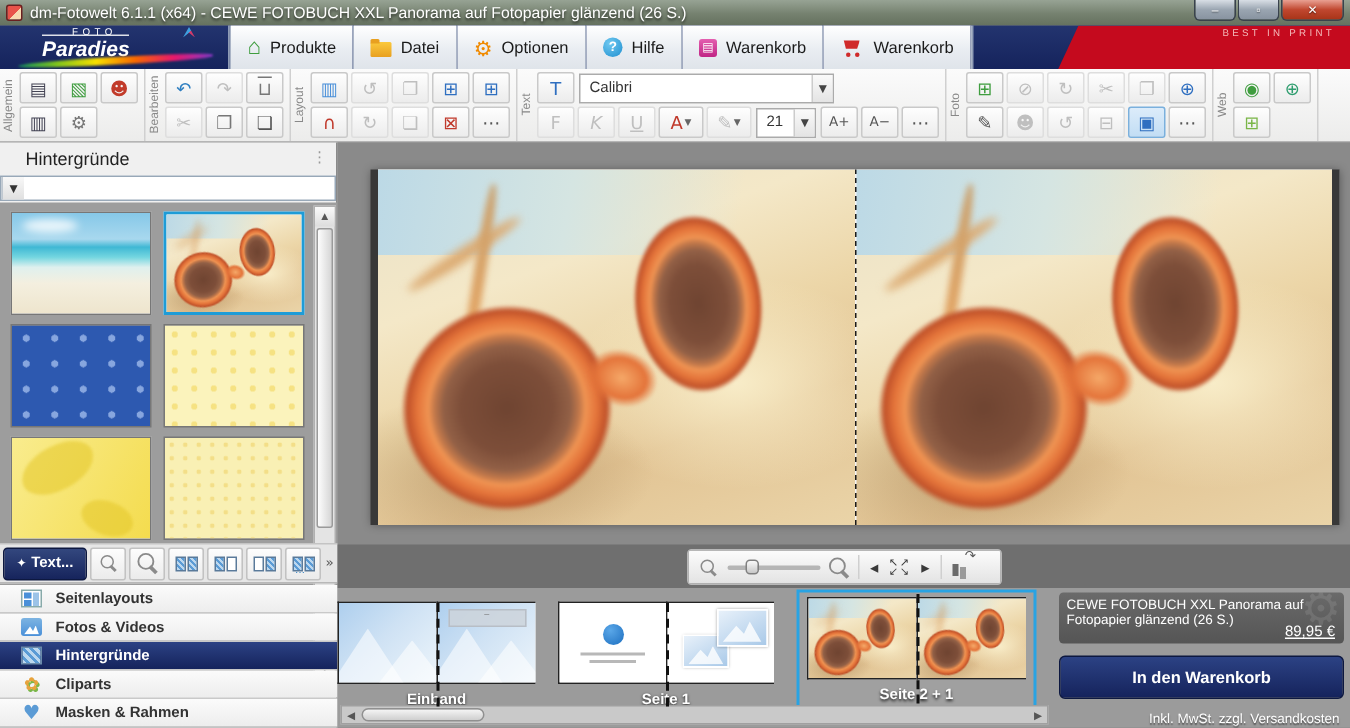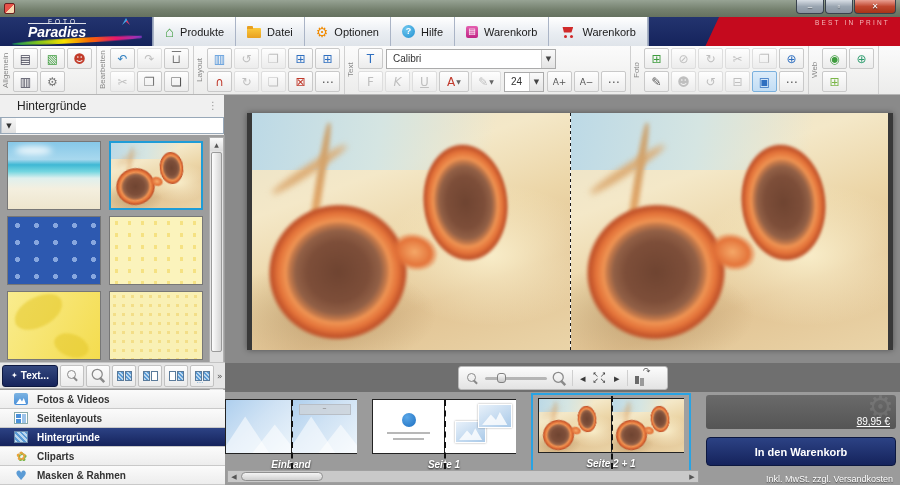--- a/index.html
+++ b/index.html
@@ -209,21 +209,21 @@
     background:linear-gradient(#fafafa,#c8c8c8); border:1px solid #808080; }
   .zb-arrow { font-size:11px; color:#3a3a3a; font-family:"DejaVu Sans",sans-serif; }
   #zoom-fit { display:flex; flex-direction:column; line-height:6px; font-size:7.5px; color:#3a3a3a; letter-spacing:1px; }
   #page-turn { position:relative; width:13px; height:12px; }
   #page-turn::before { content:""; position:absolute; left:0; bottom:0; width:4px; height:8px; background:#6a6a6a; box-shadow:5px 2px 0 #9a9a9a; }
   #page-turn::after { content:"↷"; position:absolute; right:-3px; top:-6px; font-size:9px; color:#555; font-family:"DejaVu Sans",sans-serif; }
   .zb-sep { width:1px; height:16px; background:#cfcfcf; }
 
   
   #filmstrip { position:absolute; left:225px; top:392px; width:675px; height:93px; background:#9b9b9b; }
-  #film-pages { position:absolute; left:0; top:4px; display:flex; align-items:center;font-style:italic; }
+  #film-pages { position:absolute; left:0; top:4px; display:flex; align-items:flex-end; }
   .film-item { position:relative; margin-right:15px; }
   .film-row { display:flex; }
   .film-page { width:66px; height:55px; border:1px solid #222; border-right:none; position:relative; overflow:hidden; background:#fff; }
   .film-page:last-child { border-right:1px solid #222; }
   .film-div { width:0; border-left:2px dashed #111; z-index:4; position:absolute; left:50%; top:1px; bottom:1px; }
   .film-label { margin-top:5px; text-align:center; font-size:10px; font-weight:bold; color:#fff; text-shadow:0 1px 2px rgba(0,0,0,.8); }
   .film-item.selected { border:2px solid #29a3e3; padding:3px 5px 1px 5px; margin-top:-3px; background:rgba(255,255,255,.06); }
   .film-item.p1 .film-page { width:72px; }
   .film-item.sel3 .film-page { width:73px; }
 
@@ -243,20 +243,21 @@
   #cart-btn { position:absolute; left:6px; top:45px; width:190px; height:29px; border-radius:4px;
     background:linear-gradient(#2c4284,#15235c); border:1px solid #0d1840; color:#fff; font-size:11px; font-weight:bold;
     display:flex; align-items:center; justify-content:center;text-align:right; }
   #vat-note { position:absolute; right:7px; bottom:1px; font-size:9px; color:#fff; text-shadow:0 1px 1px rgba(0,0,0,.5); }
 </style>
 </head>
 <body>
 
 <div id="titlebar">
   <div id="title-icon"></div>
+  <div id="title-text">dm-Fotowelt 6.1.1 (x64) - CEWE FOTOBUCH XXL Panorama auf Fotopapier glänzend (26 S.)</div>
   <div id="win-controls">
     <div class="winbtn">–</div>
     <div class="winbtn">▫</div>
     <div class="winbtn close">✕</div>
   </div>
 </div>
 
 <div id="navbar">
   <div id="logo">
     <span id="logo-foto">FOTO</span>
@@ -410,21 +411,21 @@
           </div>
           <div class="tbtn wide">
             <span class="g" style="color: rgb(192, 57, 43);">A</span>
             <span class="dd g">▼</span>
           </div>
           <div class="tbtn dis wide">
             <span class="g">✎</span>
             <span class="dd g">▼</span>
           </div>
           <div class="tsel" id="font-size-box">
-            <span class="txt">24</span>
+            <span class="txt">21</span>
             <span class="arr g">▼</span>
           </div>
           <div class="tbtn">
             <span class="g" style="color: rgb(85, 85, 85); font-size: 9px;">A+</span>
           </div>
           <div class="tbtn">
             <span class="g" style="color: rgb(85, 85, 85); font-size: 9px;">A−</span>
           </div>
           <div class="tbtn">
             <span class="g" style="color: rgb(85, 85, 85);">⋯</span>
@@ -573,26 +574,26 @@
           <div class="pgicon dots">
             <span class="h"></span>
             <span class="h"></span>
           </div>
         </div>
       </span>
     <span id="tools-more" class="g">»</span>
   </div>
   <div id="lp-menu">
       <div class="menu-item">
+        <div class="mi mi-layouts"></div>
+        <span>Seitenlayouts</span>
+      </div>
+      <div class="menu-item">
         <div class="mi mi-photos"></div>
         <span>Fotos &amp; Videos</span>
-      </div>
-      <div class="menu-item">
-        <div class="mi mi-layouts"></div>
-        <span>Seitenlayouts</span>
       </div>
       <div class="menu-item active">
         <div class="mi mi-backgrounds"></div>
         <span>Hintergründe</span>
       </div>
       <div class="menu-item">
         <div class="mi mi-cliparts g">✿</div>
         <span>Cliparts</span>
       </div>
       <div class="menu-item">
@@ -723,18 +724,19 @@
       </div>
     </div>
   <div id="film-scroll">
     <span class="h-arrow g">◀</span>
     <span class="h-thumb"></span>
     <span class="h-arrow right g">▶</span>
   </div>
   <div id="product-panel">
     <div id="product-box">
       <span id="product-gear" class="g">⚙</span>
+      <div style="max-width:160px">CEWE FOTOBUCH XXL Panorama auf Fotopapier glänzend (26 S.)</div>
       <div id="product-price">89,95 €</div>
     </div>
     <div id="cart-btn">In den Warenkorb</div>
     <div id="vat-note">Inkl. MwSt. zzgl. Versandkosten</div>
   </div>
 </div>
 
 </body></html>

